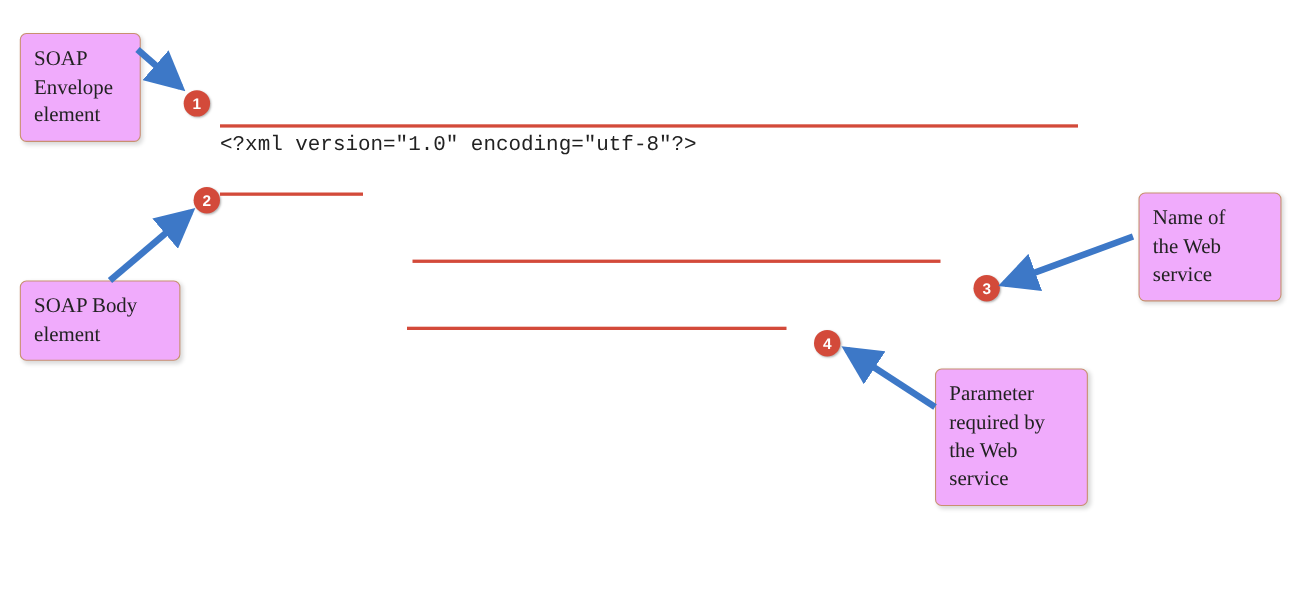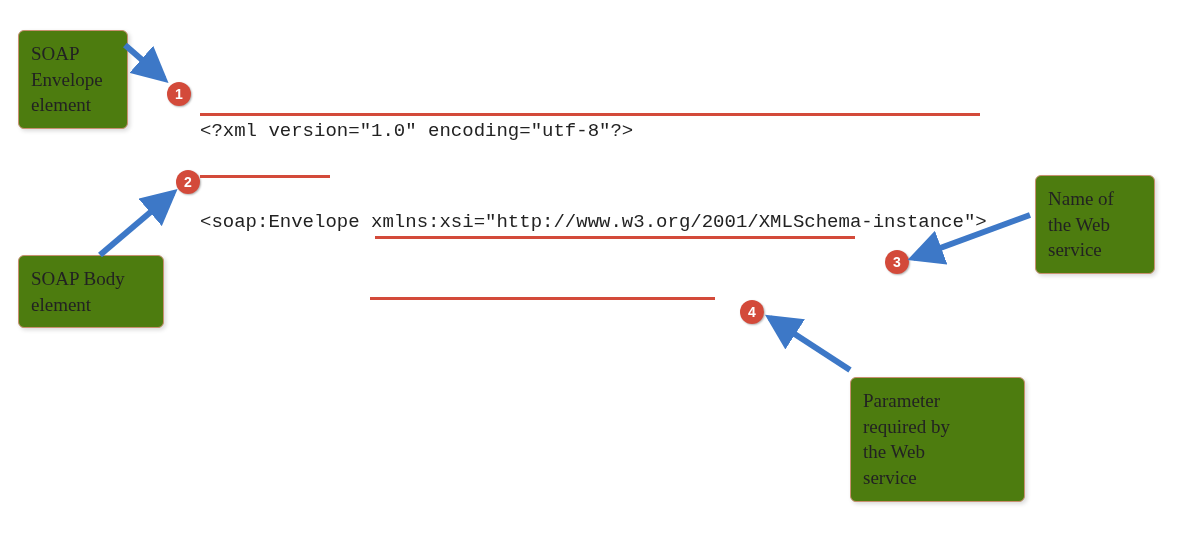--- a/index.html
+++ b/index.html
@@ -5,21 +5,21 @@
   * { box-sizing: border-box; margin: 0; padding: 0; }
   body {
     width: 1179px;
     height: 535px;
     position: relative;
     background: #fff;
     font-family: "Courier New", monospace;
   }
   .callout {
     position: absolute;
-    background: #4d7c0f;
+    background: #f0abfc;
     border: 1px solid #c89070;
     border-radius: 6px;
     padding: 10px 12px;
     font-family: "Comic Sans MS", "Segoe Script", cursive;
     font-size: 19px;
     line-height: 1.35;
     color: #222;
     box-shadow: 2px 2px 4px rgba(0,0,0,0.15);
     white-space: pre-line;
   }
@@ -61,25 +61,25 @@
 </head>
 <body>
 
 <div class="callout" style="left:18px; top:30px; width:110px;">SOAP
 Envelope
 element</div>
 
 <div class="callout" style="left:18px; top:255px; width:146px;">SOAP Body
 element</div>
 
-<div class="callout" style="left:1035px; top:175px; width:120px;">Name of
+<div class="callout" style="left:1035px; top:175px; width:130px;">Name of
 the Web
 service</div>
 
-<div class="callout" style="left:850px; top:335px; width:175px;margin-top:42px;">Parameter
+<div class="callout" style="left:850px; top:335px; width:139px;">Parameter
 required by
 the Web
 service</div>
 
 <div class="badge" style="left:167px; top:82px;">1</div>
 
 <div class="badge" style="left:176px; top:170px;">2</div>
 
 <div class="badge" style="left:885px; top:250px;">3</div>
 
@@ -116,21 +116,20 @@
   <defs>
       <marker id="ah4" markerWidth="6" markerHeight="6" refX="5" refY="3" orient="auto">
     <path d="M0,0 L6,3 L0,6 Z" fill="#3d78c7"></path>
       </marker>
     </defs>
   <line x1="90" y1="60" x2="10" y2="8" stroke="#3d78c7" stroke-width="6" marker-end="url(#ah4)"></line>
 </svg>
 
 <div class="code-area">
   <div class="code-line">&lt;?xml version="1.0" encoding="utf-8"?&gt;</div>
-  <div class="code-line">&lt;soap:Envelope xmlns:xsi="http://www.w3.org/2001/XMLSchema-instance"&gt;</div>
   <div class="underline" style="left:0px; top:58px; width:780px;"></div>
   <div class="code-line"> </div>
   <div class="underline" style="left:0px; top:120px; width:130px;"></div>
   
   
   <div class="underline" style="left:175px; top:181px; width:480px;"></div>
   
   
   <div class="underline" style="left:170px; top:242px; width:345px;"></div>
   

